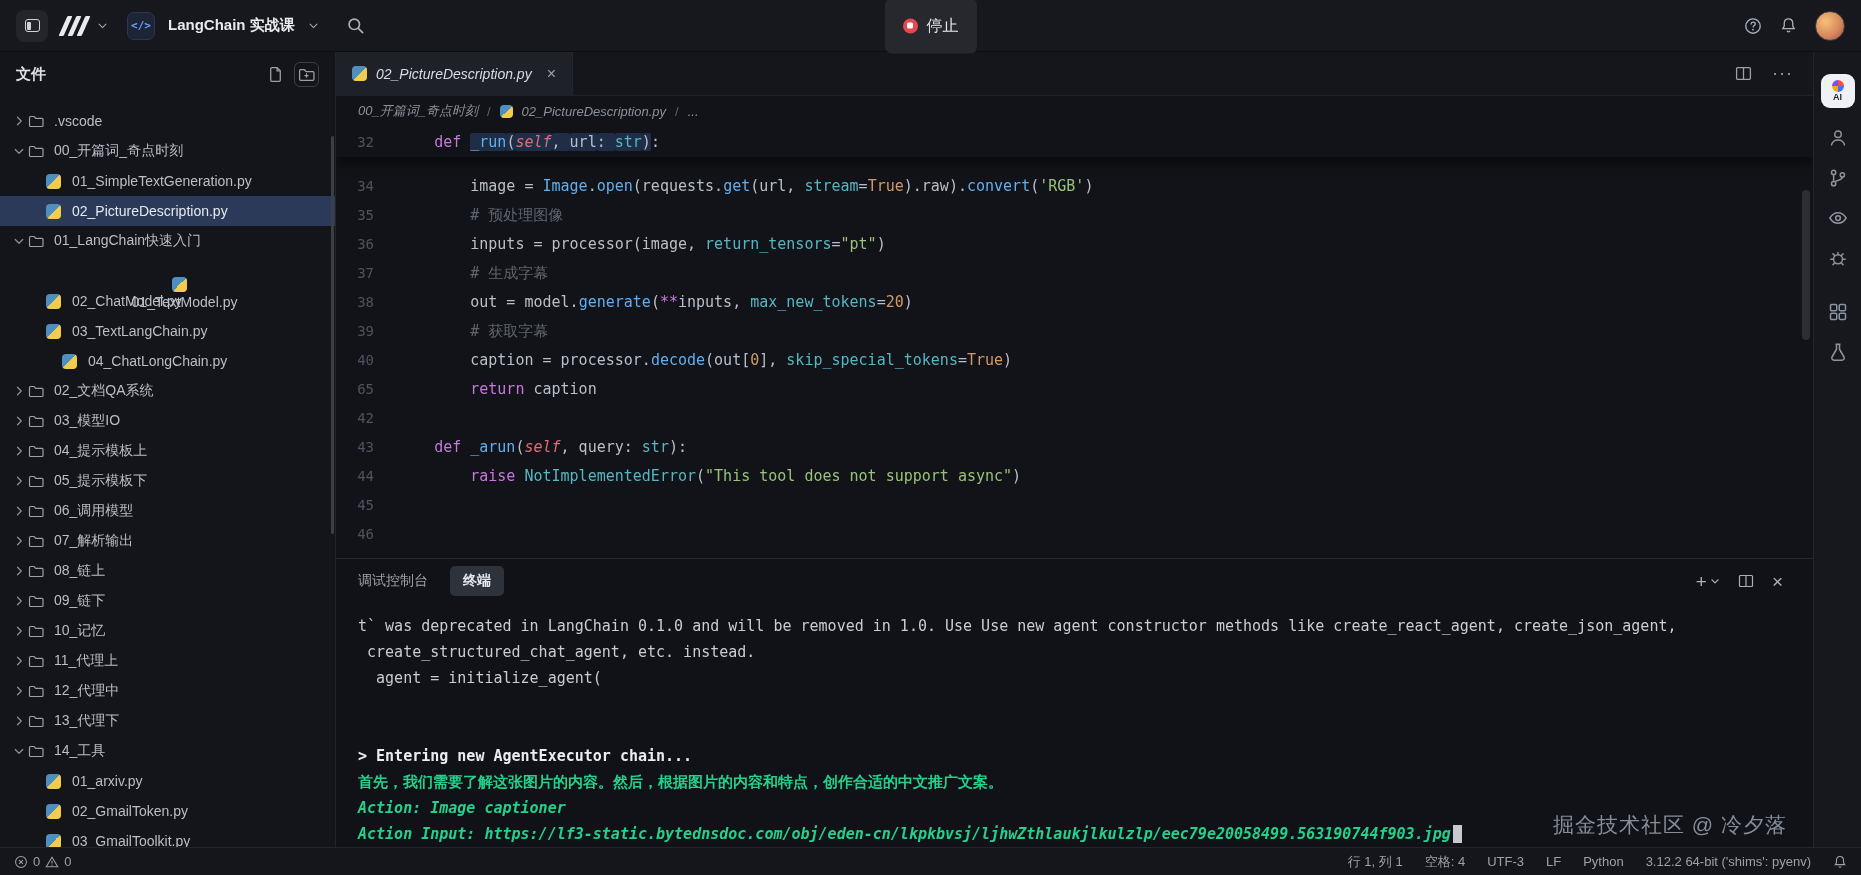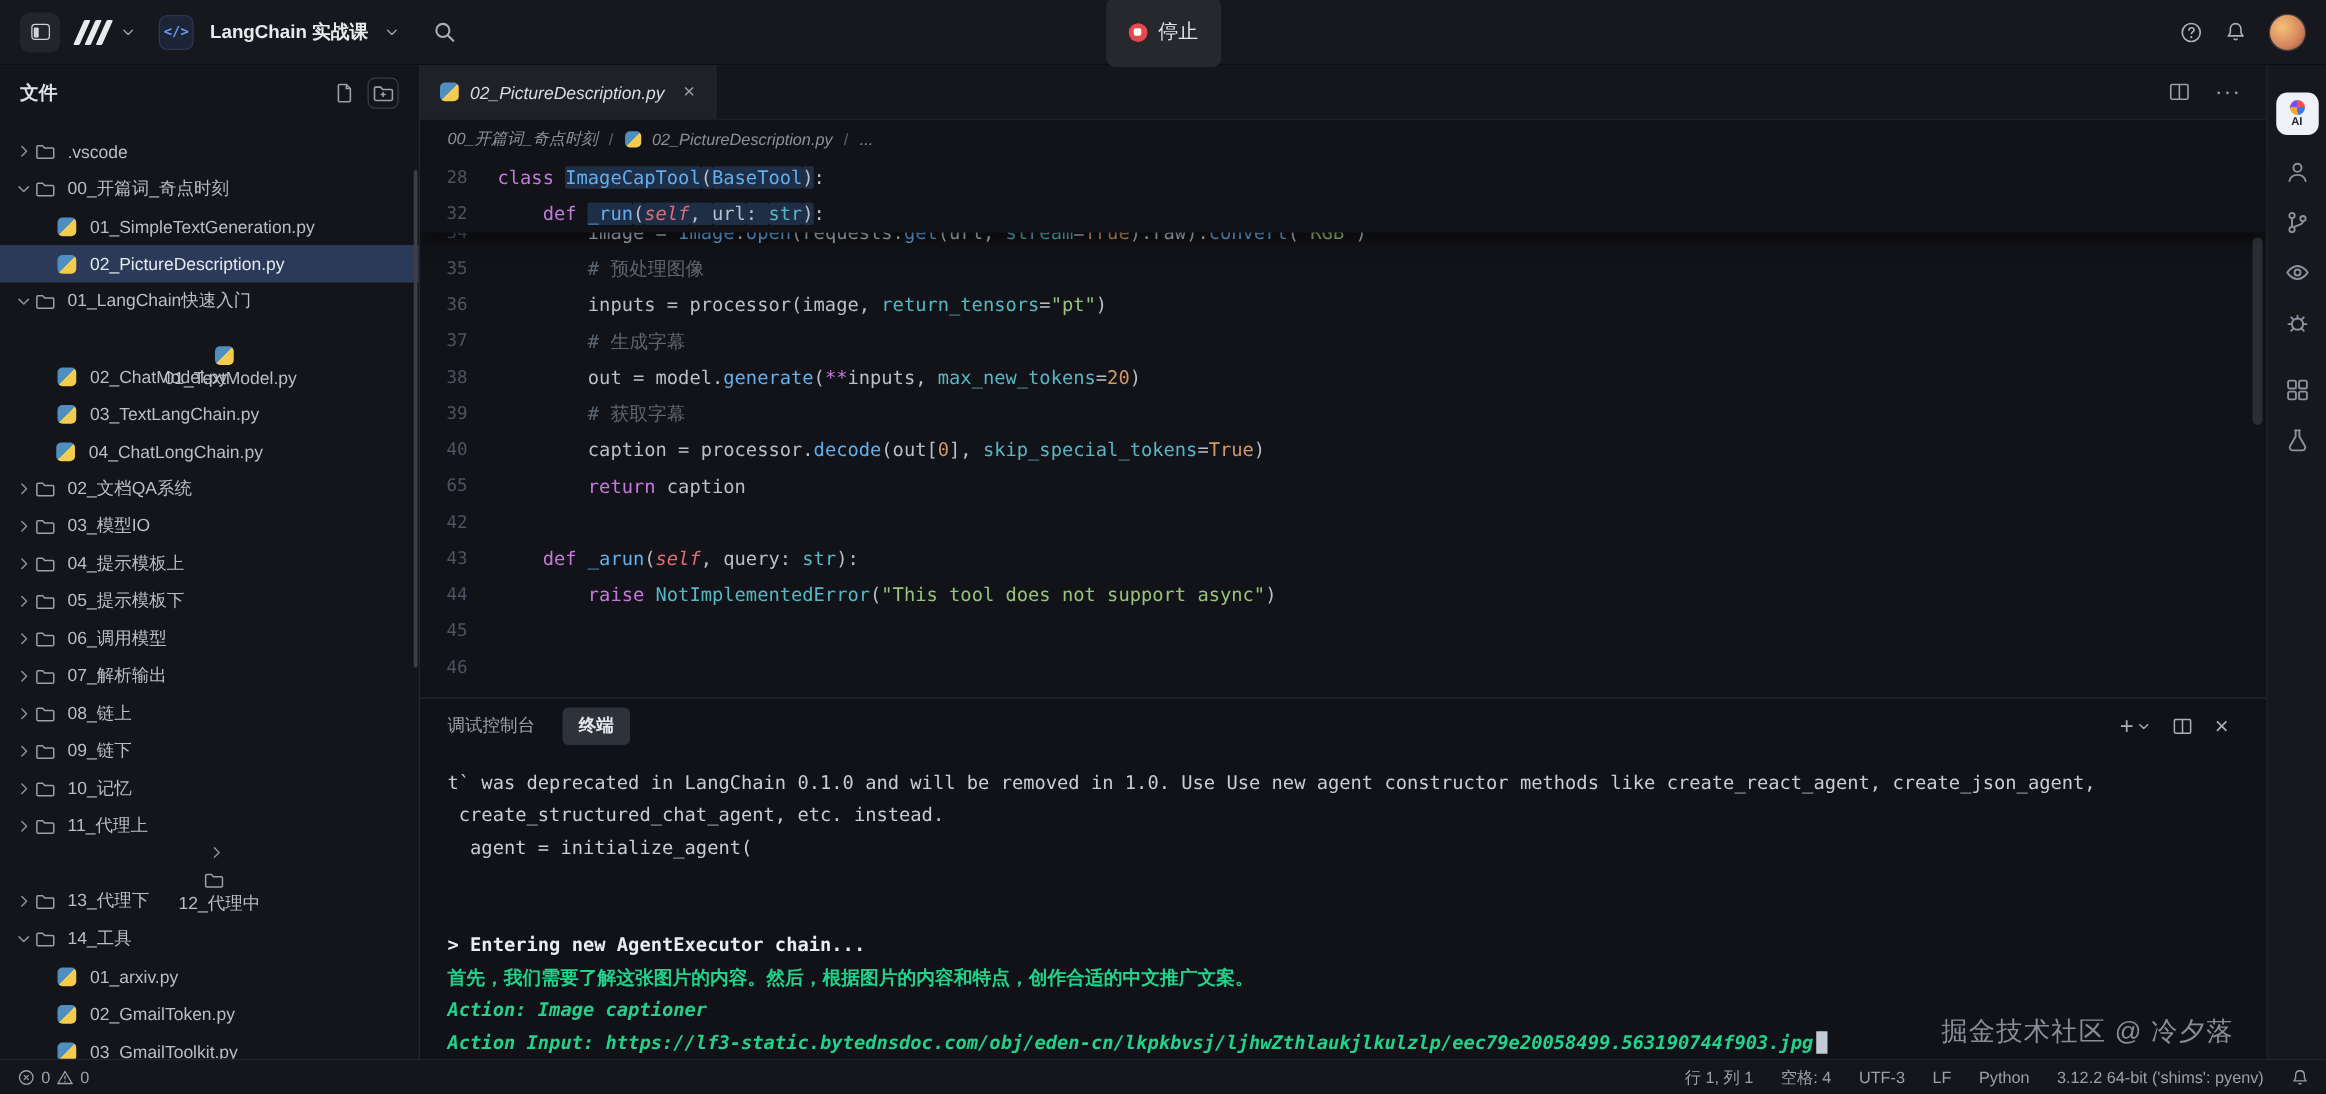--- a/index.html
+++ b/index.html
@@ -259,21 +259,21 @@
             </span>
             <span class="tree-label">02_ChatModel.py</span>
           </div>
           <div class="tree-item" style="padding-left: 28px;">
             <span class="twisty"></span>
             <span class="tree-icon">
               <span class="py-icon"></span>
             </span>
             <span class="tree-label">03_TextLangChain.py</span>
           </div>
-          <div class="tree-item" style="padding-left: 12px; margin-left: 15px;">
+          <div class="tree-item" style="padding-left: 44px;">
             <span class="twisty"></span>
             <span class="tree-icon">
               <span class="py-icon"></span>
             </span>
             <span class="tree-label">04_ChatLongChain.py</span>
           </div>
           <div class="tree-item" style="padding-left: 10px;">
             <span class="twisty">
               <svg width="12" height="12" viewBox="0 0 16 16">
                 <path d="M6 3l5 5-5 5" fill="none" stroke="currentColor" stroke-width="1.6" stroke-linecap="round" stroke-linejoin="round"></path>
@@ -396,21 +396,21 @@
                 <path d="M6 3l5 5-5 5" fill="none" stroke="currentColor" stroke-width="1.6" stroke-linecap="round" stroke-linejoin="round"></path>
               </svg>
             </span>
             <span class="tree-icon">
               <svg width="16" height="16" viewBox="0 0 16 16">
                 <path d="M1.5 4.5c0-.6.4-1 1-1h3.6l1.6 1.8h6.3c.6 0 1 .4 1 1v6.2c0 .6-.4 1-1 1h-11.5c-.6 0-1-.4-1-1z" fill="none" stroke="currentColor" stroke-width="1.2"></path>
               </svg>
             </span>
             <span class="tree-label">11_代理上</span>
           </div>
-          <div class="tree-item" style="padding-left: 10px; flex-direction: column;">
+          <div class="tree-item" style="padding-left: 10px;">
             <span class="twisty">
               <svg width="12" height="12" viewBox="0 0 16 16">
                 <path d="M6 3l5 5-5 5" fill="none" stroke="currentColor" stroke-width="1.6" stroke-linecap="round" stroke-linejoin="round"></path>
               </svg>
             </span>
             <span class="tree-icon">
               <svg width="16" height="16" viewBox="0 0 16 16">
                 <path d="M1.5 4.5c0-.6.4-1 1-1h3.6l1.6 1.8h6.3c.6 0 1 .4 1 1v6.2c0 .6-.4 1-1 1h-11.5c-.6 0-1-.4-1-1z" fill="none" stroke="currentColor" stroke-width="1.2"></path>
               </svg>
             </span>
@@ -490,24 +490,20 @@
         <span class="crumb">00_开篇词_奇点时刻</span>
         <span class="crumb-sep">/</span>
         <span class="py-icon"></span>
         <span class="crumb">02_PictureDescription.py</span>
         <span class="crumb-sep">/</span>
         <span class="crumb">...</span>
       </div>
 
       <div class="code-area">
         <div class="sticky" id="sticky-lines">
-            <div class="code-line">
-              <span class="ln">28</span>
-              <span class="code-text"><span class="tk-kw">class </span><span class="tk-cls hl">ImageCapTool</span><span class="tk-txt hl">(</span><span class="tk-cls hl">BaseTool</span><span class="tk-txt hl">)</span><span class="tk-txt">:</span></span>
-            </div>
             <div class="code-line">
               <span class="ln">32</span>
               <span class="code-text"><span class="tk-txt">    </span><span class="tk-kw">def </span><span class="tk-fn hl">_run</span><span class="tk-txt hl">(</span><span class="tk-self hl">self</span><span class="tk-txt hl">, </span><span class="tk-txt hl">url</span><span class="tk-txt hl">: </span><span class="tk-type hl">str</span><span class="tk-txt hl">)</span><span class="tk-txt">:</span></span>
             </div>
           </div>
         <div class="code-lines" id="code-lines">
             <div class="code-line">
               <span class="ln">34</span>
               <span class="code-text"><span class="tk-txt">        image = </span><span class="tk-cls">Image</span><span class="tk-txt">.</span><span class="tk-fn">open</span><span class="tk-txt">(requests.</span><span class="tk-fn">get</span><span class="tk-txt">(url, </span><span class="tk-kwarg">stream</span><span class="tk-txt">=</span><span class="tk-const">True</span><span class="tk-txt">).raw).</span><span class="tk-fn">convert</span><span class="tk-txt">(</span><span class="tk-str">'RGB'</span><span class="tk-txt">)</span></span>
             </div>

